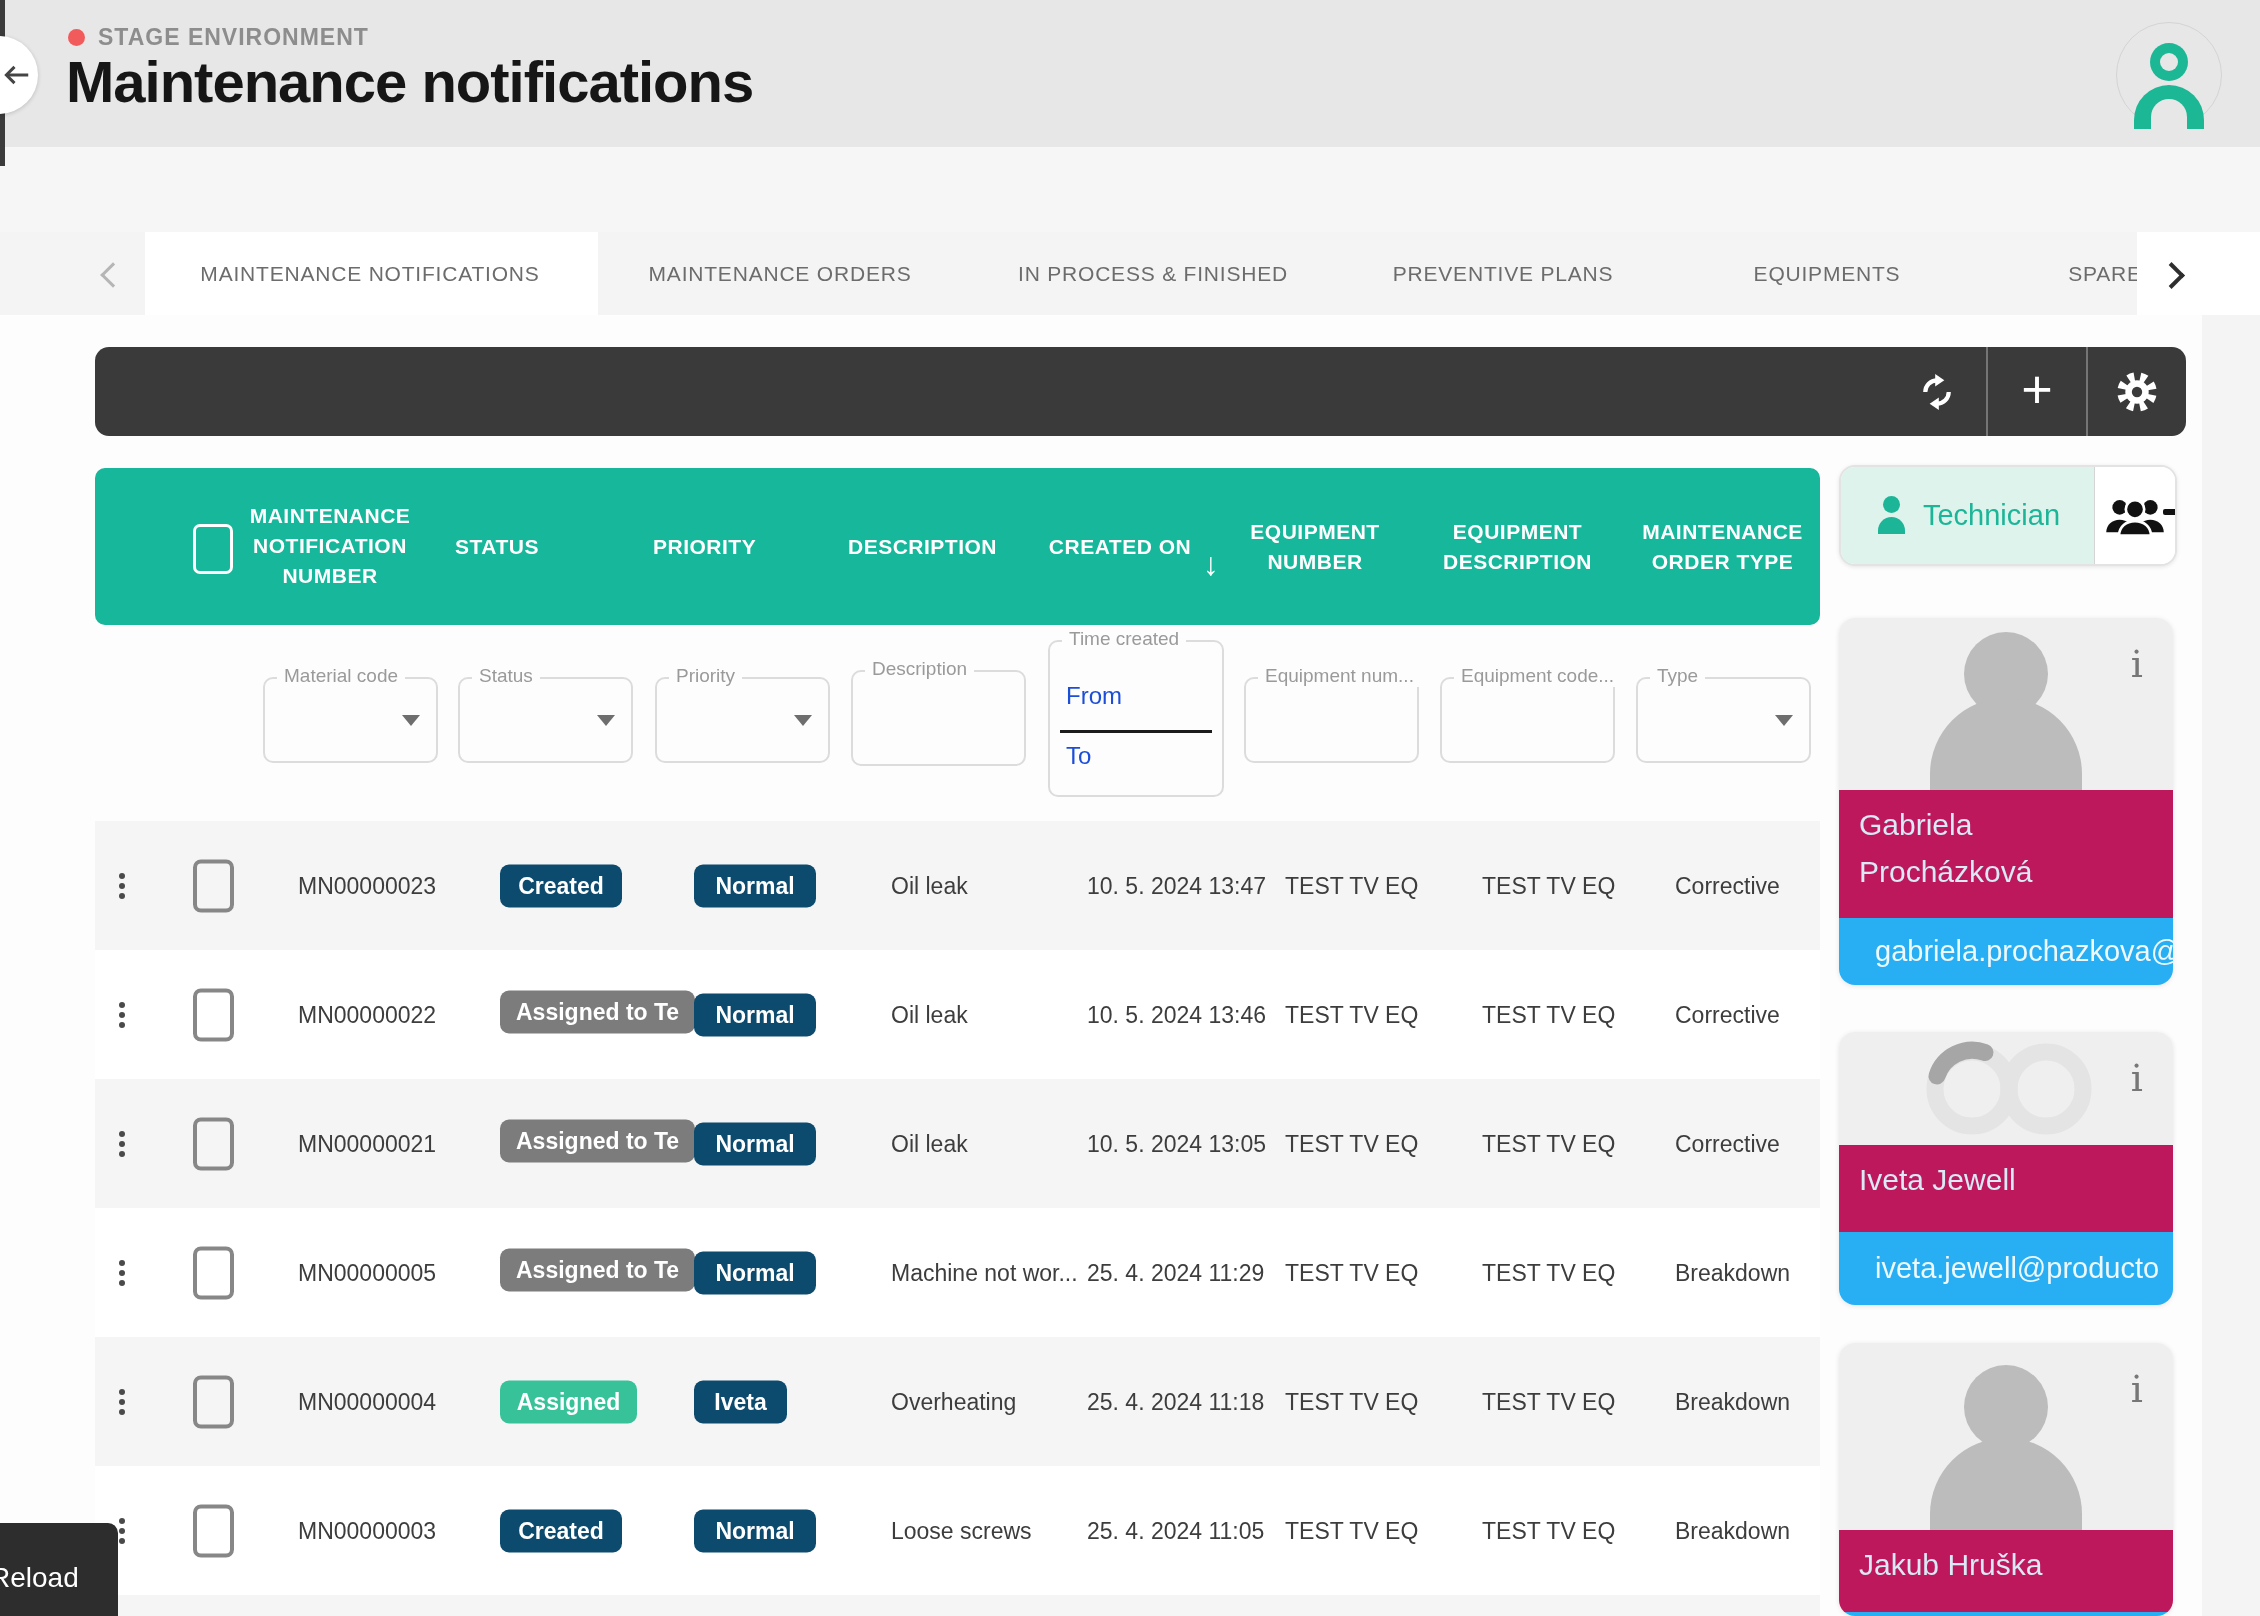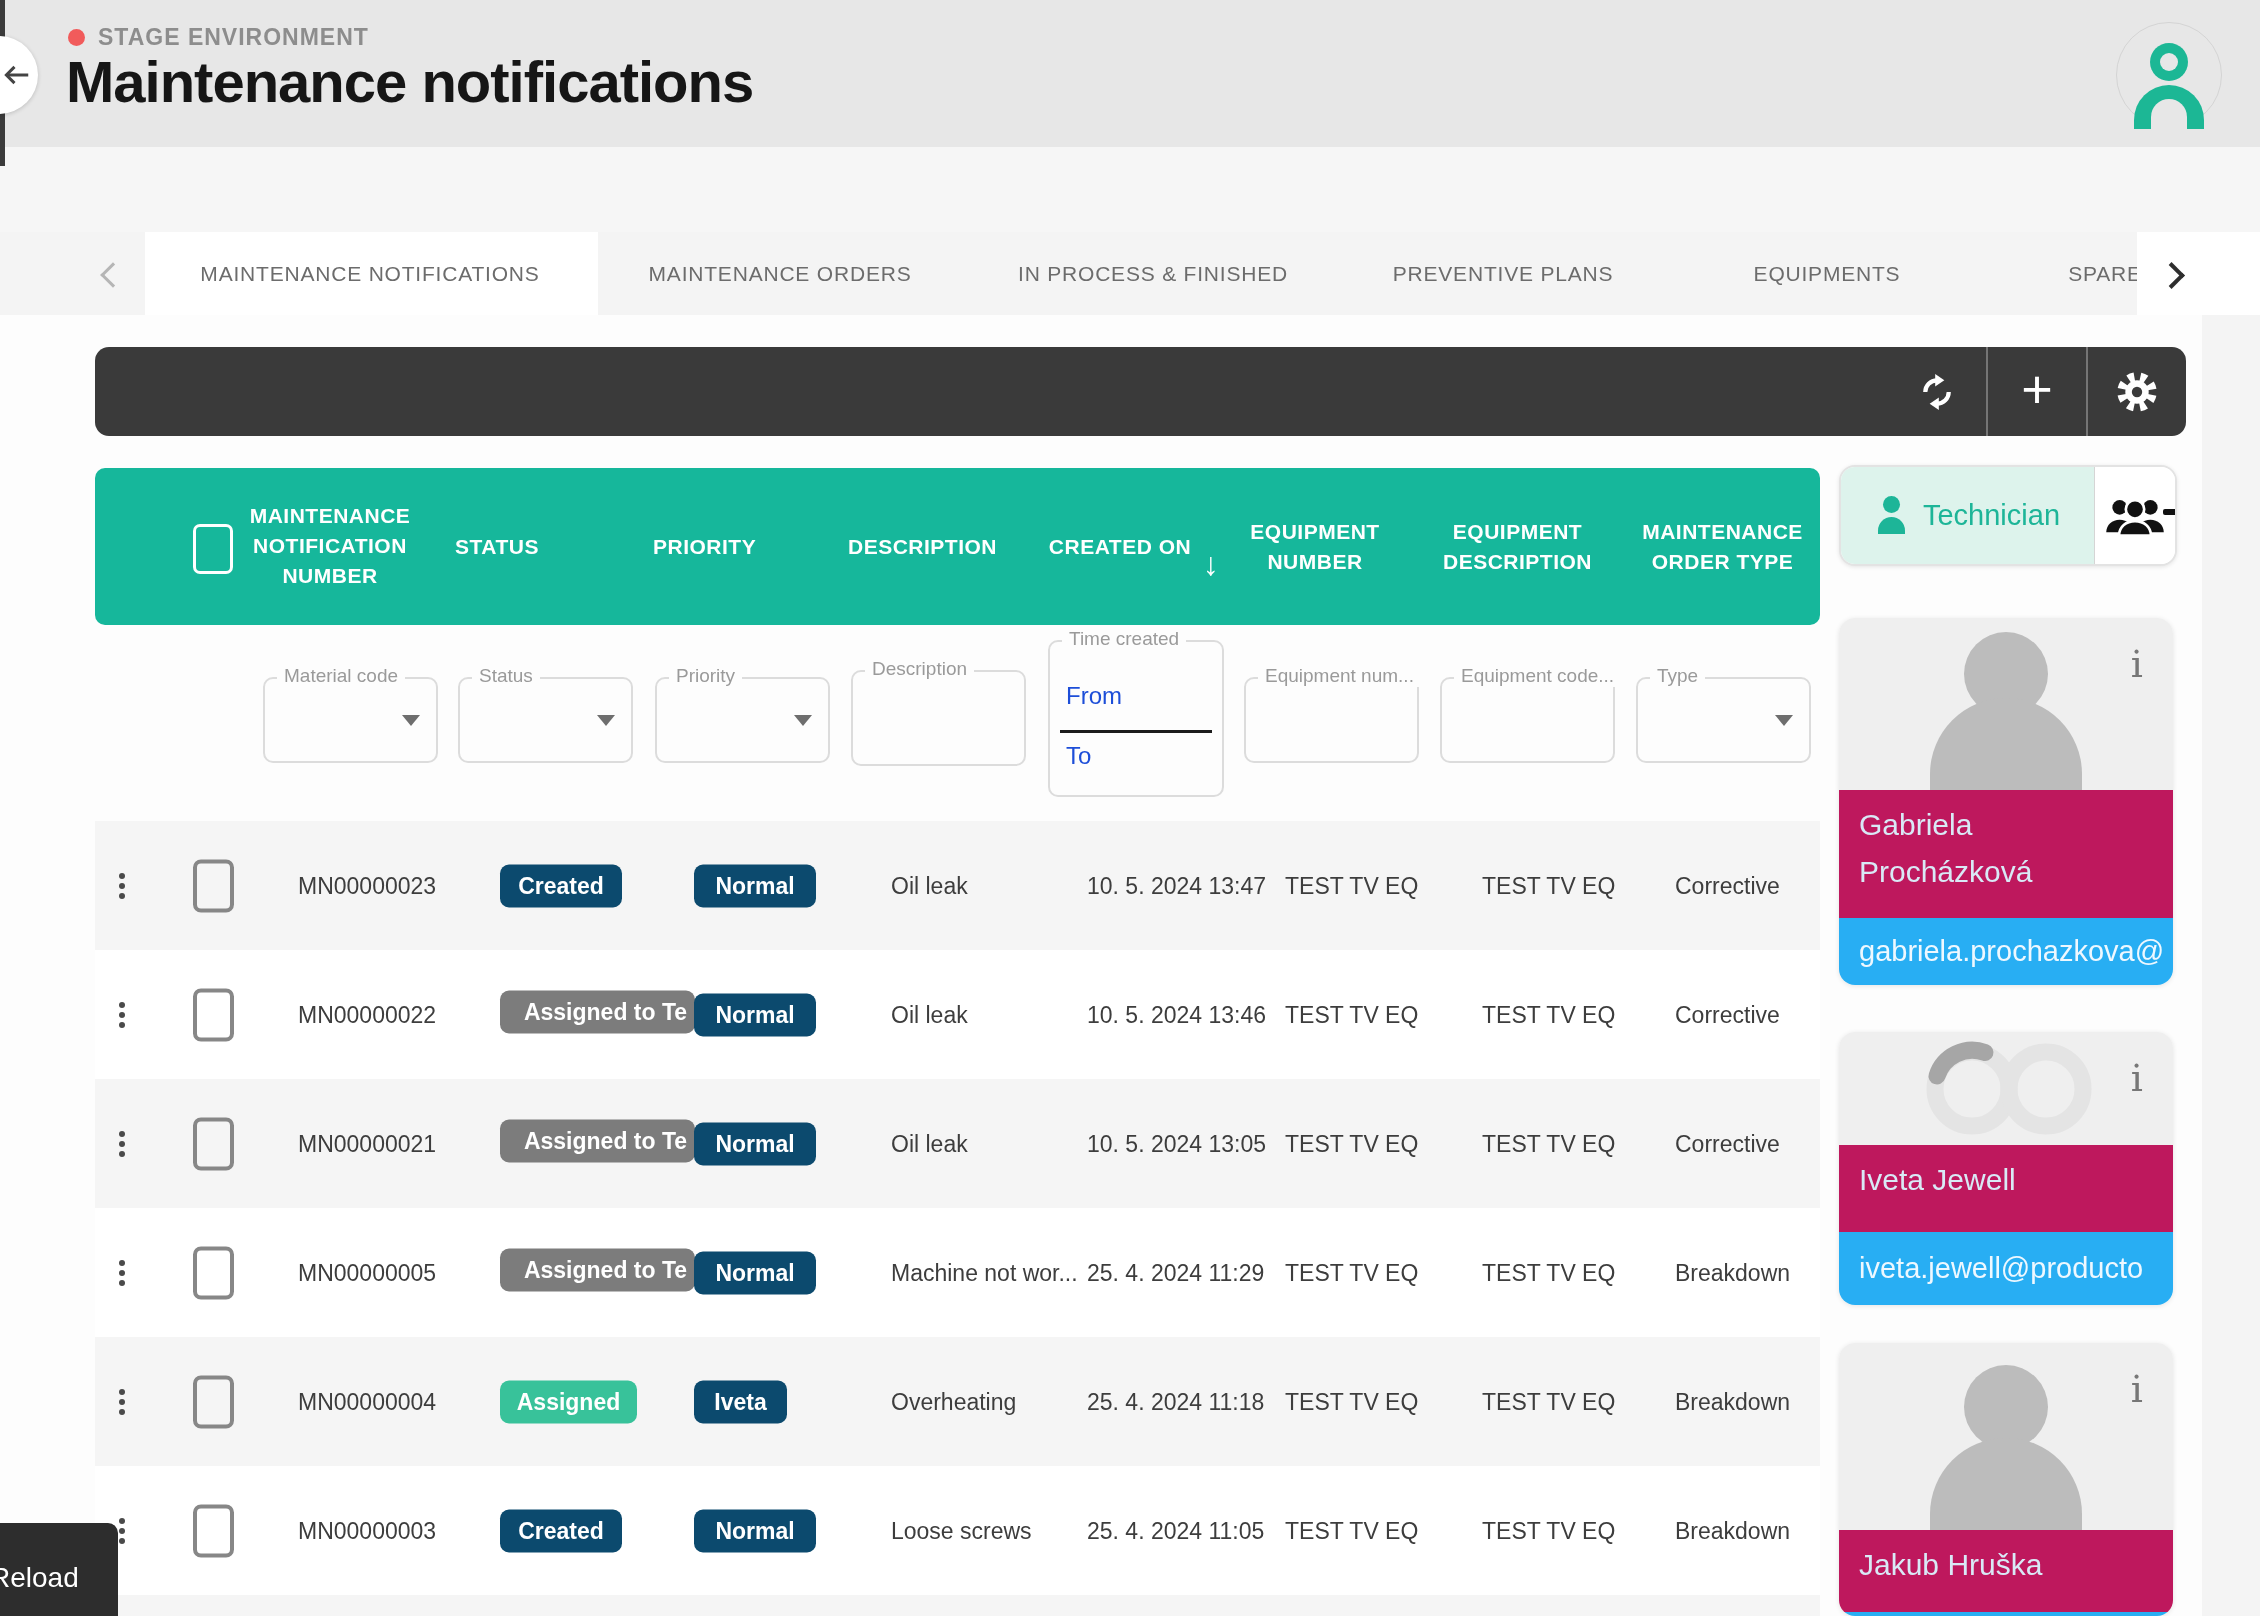--- a/index.html
+++ b/index.html
@@ -62,42 +62,42 @@
   .trow:nth-child(even){background:#ffffff;}
   .row-partial{height:21px;}
   .cell{position:absolute;top:50%;transform:translateY(-50%);font-size:23px;color:#3d3d3d;white-space:nowrap;margin-left:40px;}
   .kebab{position:absolute;left:24px;top:50%;transform:translateY(-50%);width:8px;cursor:pointer;}
   .kebab i{display:block;width:6px;height:6px;border-radius:50%;background:#4a4a4a;margin:4px 0;}
   .row-check{position:absolute;left:98px;top:50%;transform:translateY(-50%);width:33px;height:45px;
              border:4px solid #878787;border-radius:8px;cursor:pointer;background:#fff0;}
   .badge{display:inline-block;font-size:23px;font-weight:700;color:#fff;border-radius:9px;
          padding:8px 0;text-align:center;}
   .badge[data-variant="blue"]{background:#0c4a6e;min-width:122px;}
-  .badge[data-variant="gray"]{background:#7c7c7c;width:179px;border-radius:9px;overflow:hidden;text-align:center;padding-left:16px;}
+  .badge[data-variant="gray"]{background:#7c7c7c;width:179px;border-radius:9px;overflow:hidden;text-align:left;padding-left:16px;}
   .badge[data-variant="green"]{background:#38c29a;min-width:137px;}
   .badge.small{min-width:93px;}
   .c-status{left:365px;} .c-priority{left:559px;} .c-desc{left:756px;max-width:185px;overflow:hidden;}
   .c-num{left:163px;} .c-created{left:952px;} .c-eqnum{left:1150px;} .c-eqdesc{left:1347px;} .c-type{left:1540px;}
   
   .toggle{position:absolute;left:1839px;top:150px;width:334px;height:97px;background:#fff;border:2px solid #e3e3e3;
           border-radius:16px;display:flex;overflow:hidden;box-shadow:0 1px 4px rgba(0,0,0,.10);}
   .tg-left{width:253px;background:#ddf3ec;display:flex;align-items:center;justify-content:center;gap:14px;cursor:pointer;}
   .tg-right{flex:1;background:#fff;display:flex;align-items:center;justify-content:center;border-left:1px solid #d5d5d5;cursor:pointer;position:relative;}
   .tg-label{font-size:29px;color:#1db598;}
   .p-ico{position:relative;width:34px;height:40px;}
   .p-ico .ph{position:absolute;left:8px;top:0;width:17px;height:17px;border-radius:50%;background:#1db598;}
   .p-ico .pb{position:absolute;left:3px;top:21px;width:27px;height:17px;border-radius:14px 14px 0 0;background:#1db598;}
   .tg-dash{position:absolute;right:-4px;top:42px;width:16px;height:6px;background:#111;border-radius:2px;}
   .card{position:absolute;left:1839px;width:334px;border-radius:16px;box-shadow:0 1px 5px rgba(0,0,0,.10);overflow:hidden;}
   .cv-avatar{position:relative;background:#efefef;overflow:hidden;}
   .av-head{position:absolute;left:50%;margin-left:-42px;top:14px;width:84px;height:84px;border-radius:50%;background:#bcbcbc;}
   .av-body{position:absolute;left:50%;margin-left:-76px;bottom:0;width:152px;height:92px;border-radius:76px 76px 0 0;background:#bcbcbc;}
   .info-i{position:absolute;right:30px;top:24px;font-family:"DejaVu Serif",serif;font-size:38px;color:#777;font-style:normal;}
   .cv-name{background:#be185d;color:#d9e9f6;font-size:30px;padding:12px 0 0 20px;line-height:1.55;}
-  .cv-mail{background:#28aef3;color:#eef8ff;font-size:29px;display:flex;align-items:center;padding-left:20px;
+  .cv-mail{background:#28aef3;color:#eef8ff;font-size:29px;display:flex;align-items:center;padding-left:36px;
            white-space:nowrap;overflow:hidden;}
   
   .reload-tip{position:absolute;left:-34px;top:1523px;width:152px;height:110px;background:#2d2d2d;border-radius:10px;
               color:#fff;font-size:28px;display:flex;align-items:center;padding-left:24px;box-sizing:border-box;z-index:9;}
 </style>
 </head>
 <body>
 
 <div class="screen">
 

